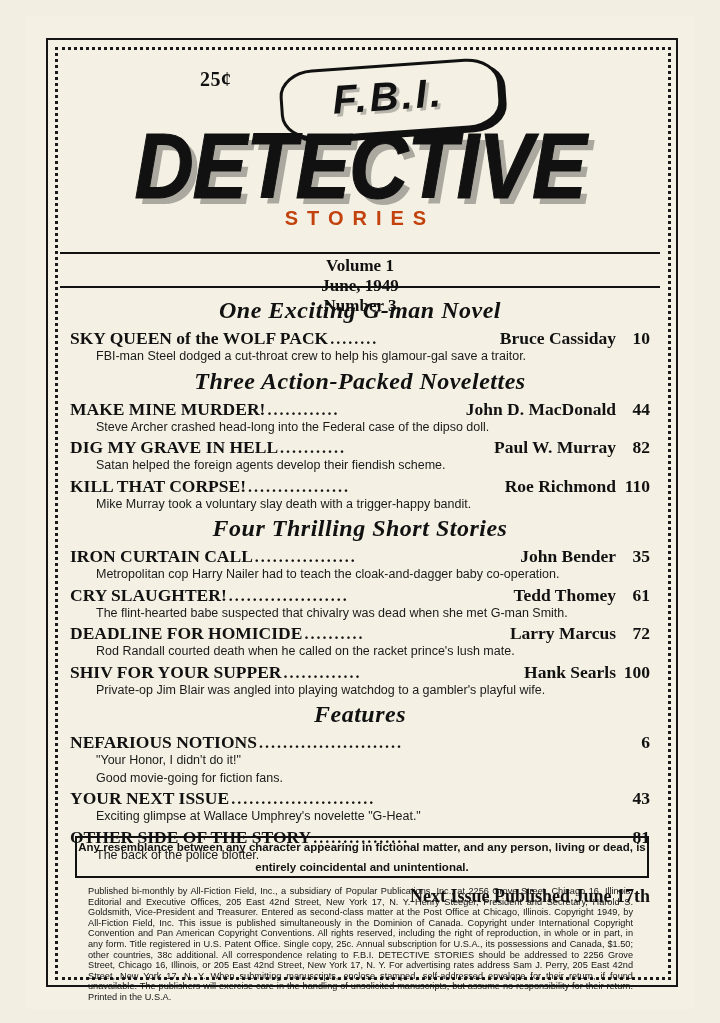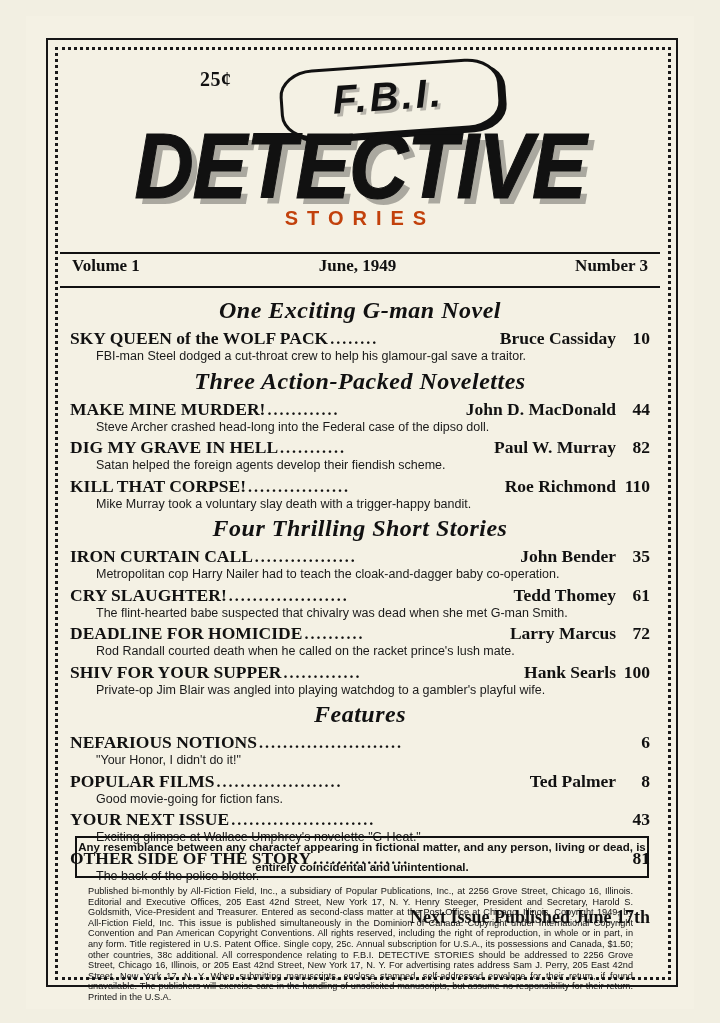--- a/index.html
+++ b/index.html
@@ -133,20 +133,21 @@
     width: 600px;
     display: flex;
     align-items: center;
     justify-content: space-between;
     font-family: "Liberation Serif", serif;
     font-weight: bold;
     font-size: 17px;
     color: #111;
     padding: 0 12px;
     box-sizing: border-box;
+    flex-direction: column;
   }
   
   .contents {
     position: absolute;
     left: 70px;
     top: 293px;
     width: 580px;
   }
   .section-head {
     text-align: center;
@@ -317,26 +318,20 @@
       </div>
       <div class="blurb">Private-op Jim Blair was angled into playing watchdog to a gambler's playful wife.</div>
       <div class="section-head">Features</div>
       <div class="entry">
         <span class="title">NEFARIOUS NOTIONS</span>
         <span class="dots">........................</span>
         <span class="author"></span>
         <span class="page-no">6</span>
       </div>
       <div class="blurb">"Your Honor, I didn't do it!"</div>
-      <div class="entry">
-        <span class="title">POPULAR FILMS</span>
-        <span class="dots">.....................</span>
-        <span class="author">Ted Palmer</span>
-        <span class="page-no">8</span>
-      </div>
       <div class="blurb">Good movie-going for fiction fans.</div>
       <div class="entry">
         <span class="title">YOUR NEXT ISSUE</span>
         <span class="dots">........................</span>
         <span class="author"></span>
         <span class="page-no">43</span>
       </div>
       <div class="blurb">Exciting glimpse at Wallace Umphrey's novelette "G-Heat."</div>
       <div class="entry">
         <span class="title">OTHER SIDE OF THE STORY</span>

